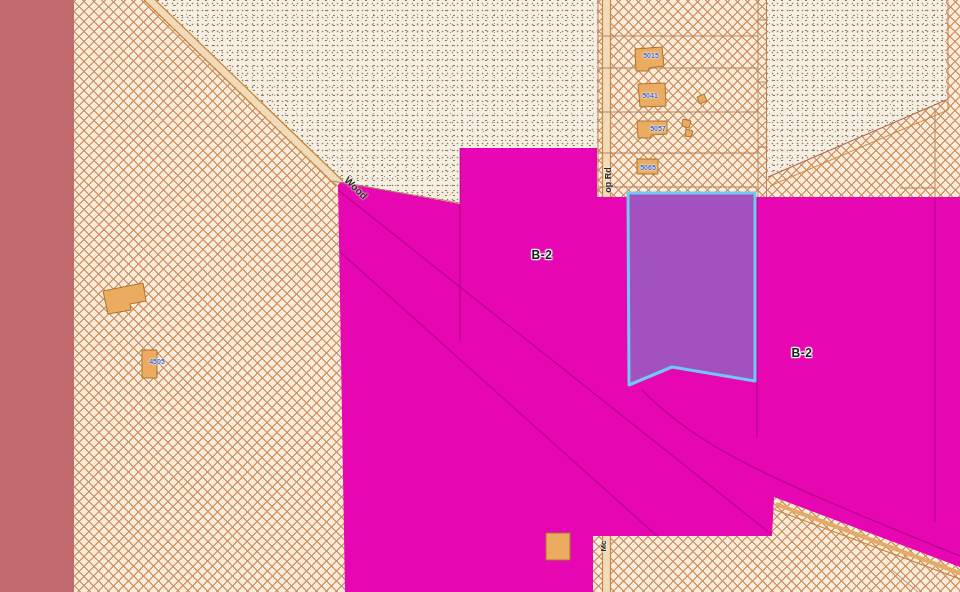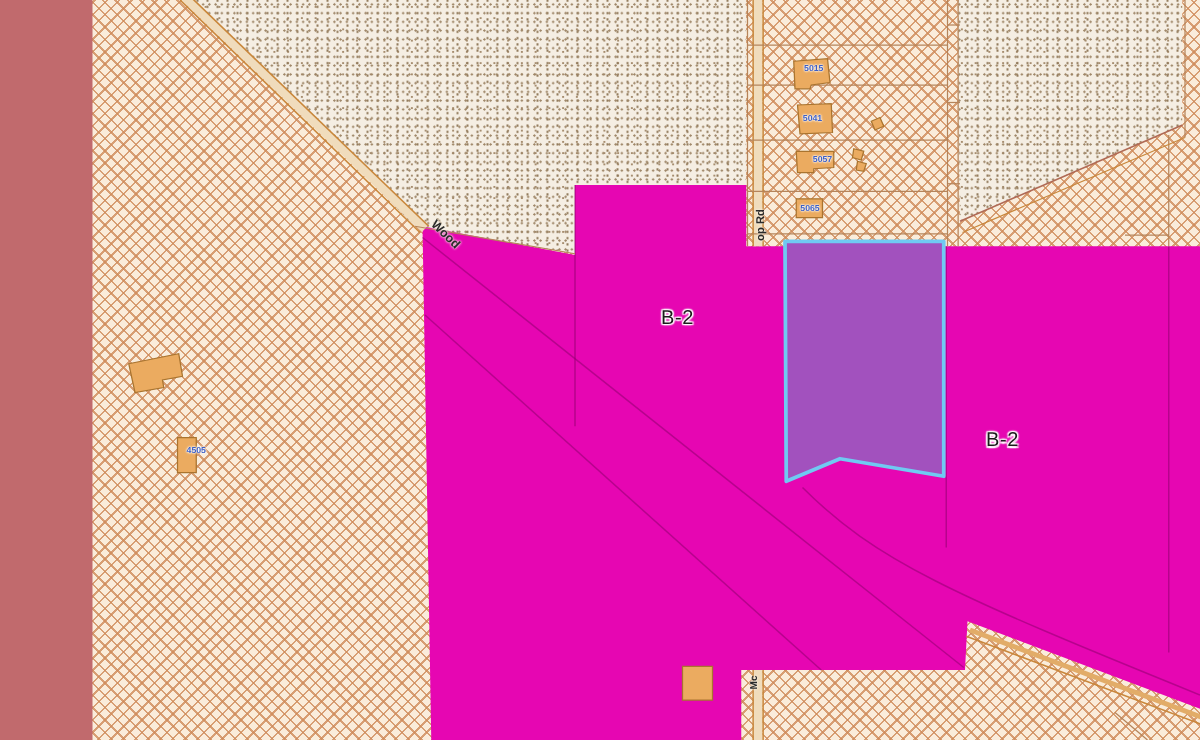--- a/index.html
+++ b/index.html
@@ -20,21 +20,21 @@
       radial-gradient(circle, #8F7757 .7px, transparent 1.1px),
       radial-gradient(circle, #A68D6F .6px, transparent 1.0px);
     background-size:5px 7px, 8px 5px, 11px 9px;
     background-position:0 0, 2px 3px, 5px 1px;
   }
   .stipple-left {clip-path:polygon(152px 0,597px 0,597px 148px,460px 148px,460px 203px,332px 181px);}
   .stipple-right{clip-path:polygon(766px 0,946px 0,946px 100px,768px 177px);}
   svg.layer{position:absolute;left:0;top:0;}
   .lbl{position:absolute;transform:translate(-50%,-50%);white-space:nowrap;}
   .b2{
-    font-size:16px;font-weight:normal;color:#1b1b1b;letter-spacing:.5px;
+    font-size:12px;font-weight:bold;color:#1b1b1b;letter-spacing:.5px;
     text-shadow:0 0 2px #fff,0 0 2px #fff,1px 1px 1px #fff,-1px -1px 1px #fff,1px -1px 1px #fff,-1px 1px 1px #fff;
   }
   .addr{
     font-size:7px;font-weight:bold;color:#3E5FC4;
     text-shadow:0 0 1px #fff,0 0 2px #fff,0 0 2px #fff;
   }
   .road-lbl{
     font-size:10px;font-weight:bold;color:#2a2a2a;
     text-shadow:0 0 2px #F5EEE3,0 0 2px #F5EEE3;
   }

